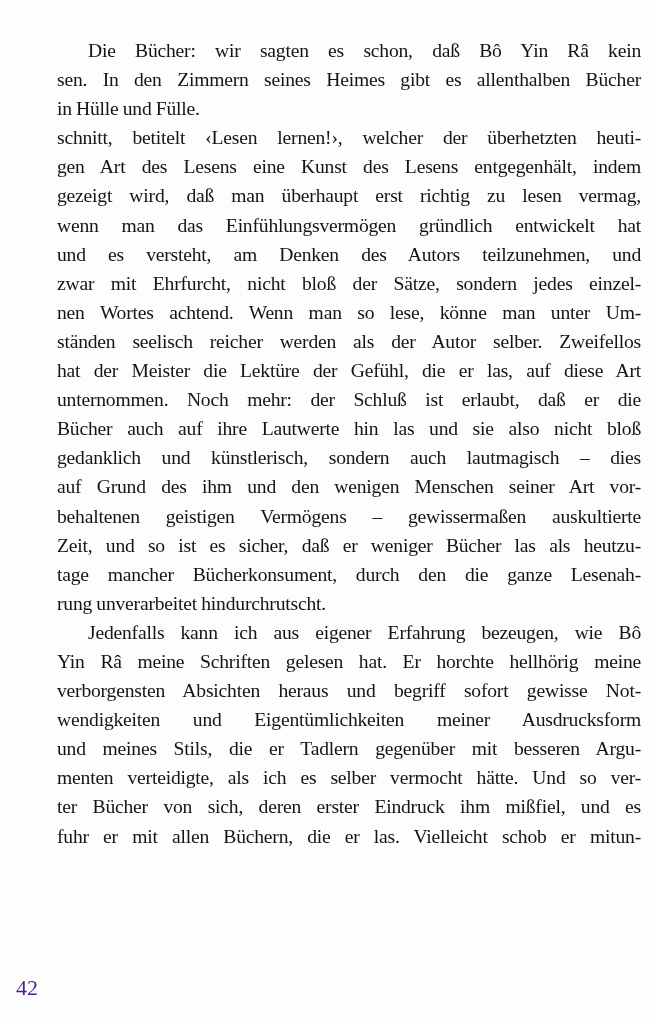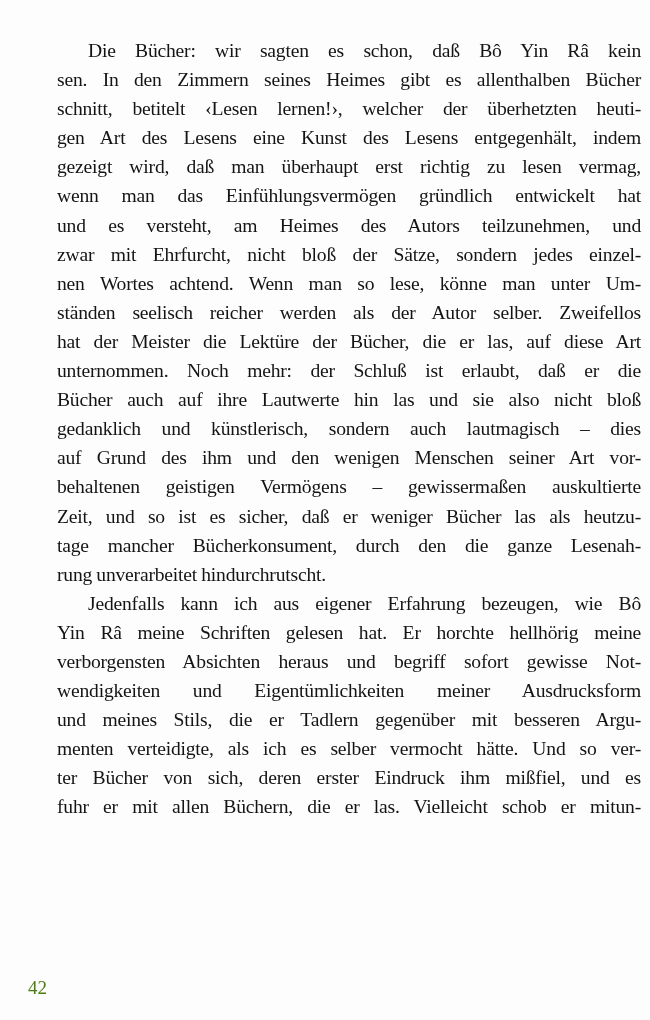--- a/index.html
+++ b/index.html
@@ -40,45 +40,46 @@
     word-spacing: -0.5px;
   }
   .line.indent {
     padding-left: 31px;
   }
   .line.last {
     text-align-last: left;
   }
   .page-number {
     position: absolute;
-    left: 28px;
+    left: 16px;
     top: 976px;
-    font-size: 19px;
+    font-size: 22px;
     line-height: 24px;
-    color: #4d7c0f;
+    color: #4c1d95;
   }
 </style>
 </head>
 <body>
 
 <div class="page">
   <div class="text-block">
 
     <span class="line indent">Die Bücher: wir sagten es schon, daß Bô Yin Râ kein</span>
     <span class="line">sen. In den Zimmern seines Heimes gibt es allenthalben Bücher</span>
+    <span class="line last">in Hülle und Fülle.</span>
 
     <span class="line">schnitt, betitelt ‹Lesen lernen!›, welcher der überhetzten heuti-</span>
     <span class="line">gen Art des Lesens eine Kunst des Lesens entgegenhält, indem</span>
     <span class="line">gezeigt wird, daß man überhaupt erst richtig zu lesen vermag,</span>
     <span class="line">wenn man das Einfühlungsvermögen gründlich entwickelt hat</span>
-    <span class="line">und es versteht, am Heimes des Autors teilzunehmen, und</span>
+    <span class="line">und es versteht, am Denken des Autors teilzunehmen, und</span>
     <span class="line">zwar mit Ehrfurcht, nicht bloß der Sätze, sondern jedes einzel-</span>
     <span class="line">nen Wortes achtend. Wenn man so lese, könne man unter Um-</span>
     <span class="line">ständen seelisch reicher werden als der Autor selber. Zweifellos</span>
-    <span class="line">hat der Meister die Lektüre der Bücher, die er las, auf diese Art</span>
+    <span class="line">hat der Meister die Lektüre der Gefühl, die er las, auf diese Art</span>
     <span class="line">unternommen. Noch mehr: der Schluß ist erlaubt, daß er die</span>
     <span class="line">Bücher auch auf ihre Lautwerte hin las und sie also nicht bloß</span>
     <span class="line">gedanklich und künstlerisch, sondern auch lautmagisch – dies</span>
     <span class="line">auf Grund des ihm und den wenigen Menschen seiner Art vor-</span>
     <span class="line">behaltenen geistigen Vermögens – gewissermaßen auskultierte</span>
     <span class="line">Zeit, und so ist es sicher, daß er weniger Bücher las als heutzu-</span>
     <span class="line">tage mancher Bücherkonsument, durch den die ganze Lesenah-</span>
     <span class="line last">rung unverarbeitet hindurchrutscht.</span>
 
     <span class="line indent">Jedenfalls kann ich aus eigener Erfahrung bezeugen, wie Bô</span>

